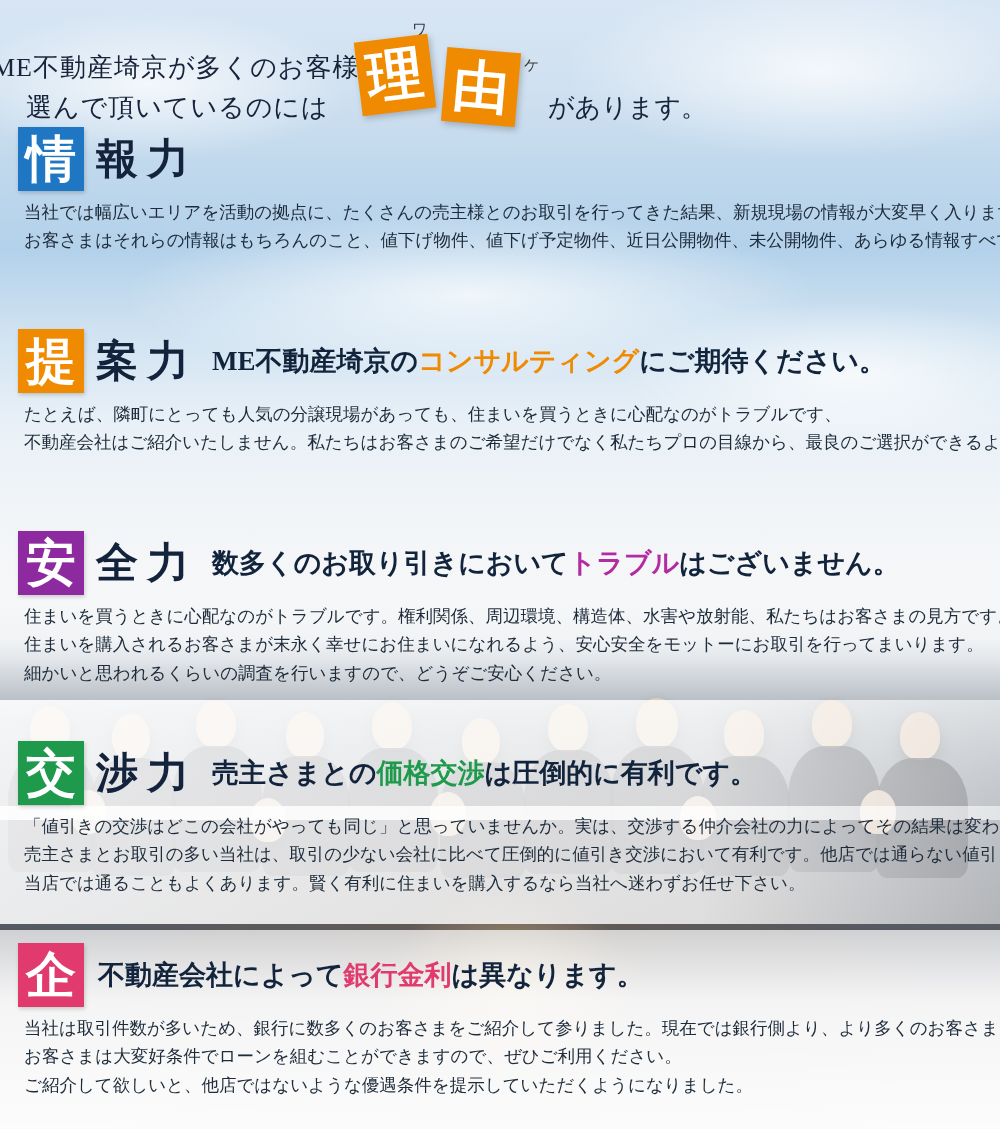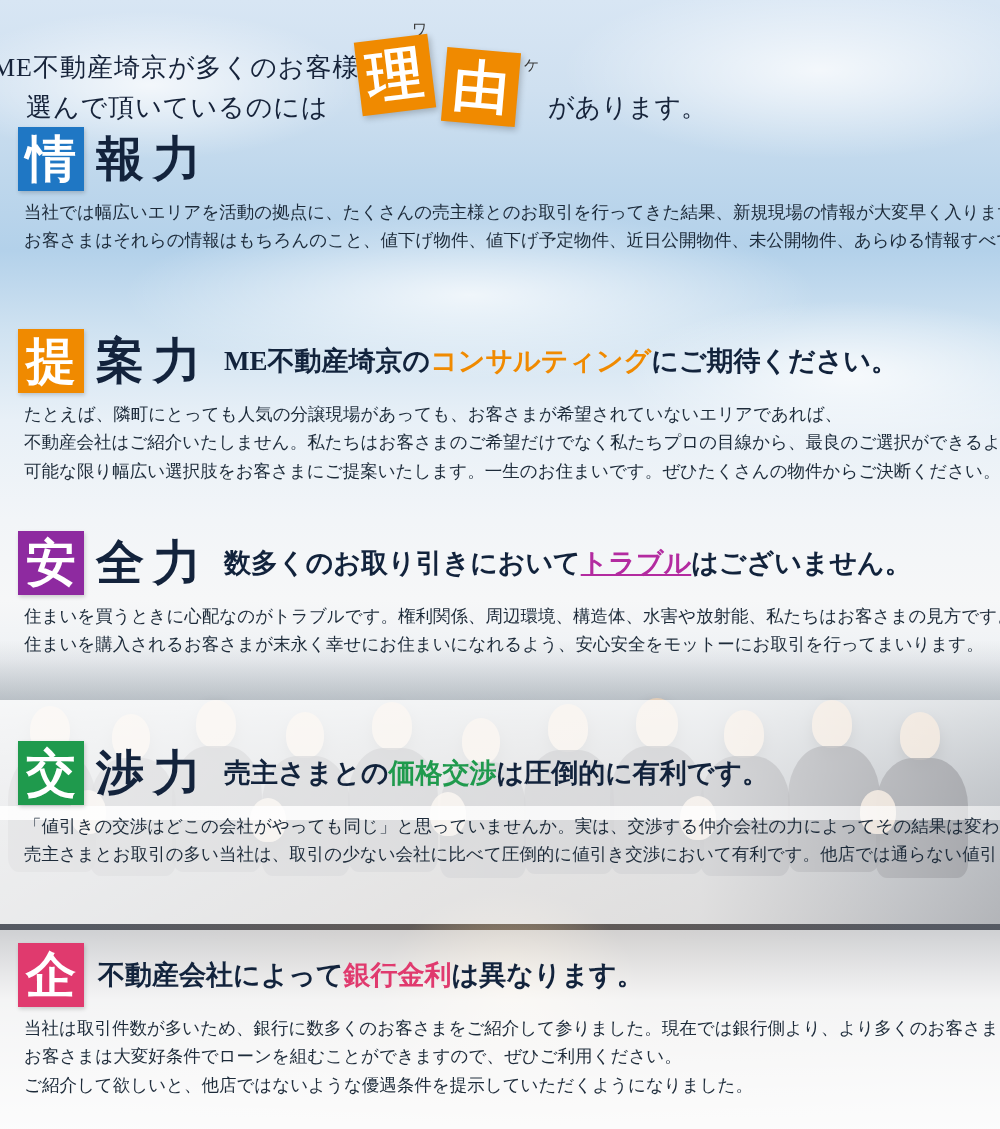--- a/index.html
+++ b/index.html
@@ -150,21 +150,21 @@
     color: #ffffff;
     font-size: 50px;
     line-height: 64px;
     text-align: center;
     font-weight: bold;
     font-family: "Liberation Serif", serif;
     flex: 0 0 auto;
     box-shadow: 1px 2px 4px rgba(0,0,0,0.18);
   }
   .badge-rest {
-    font-size: 48px;
+    font-size: 42px;
     font-weight: bold;
     color: #13233c;
     margin-left: 12px;
     letter-spacing: 9px;
     flex: 0 0 auto;
     font-family: "Liberation Serif", serif;
   }
   .head-sentence {
     margin-left: 14px;
     font-size: 27px;
@@ -262,51 +262,52 @@
 
     <div class="section" id="sec-1">
       <div class="head-row">
         <div class="badge" style="background:#f08a00;">提</div>
         <div class="badge-rest">案力</div>
         <div class="head-sentence">
           <span>ME不動産埼京の</span><span class="hl" style="color:#f08a00;">コンサルティング</span><span>にご期待ください。</span>
         </div>
       </div>
       <div class="body-text">
-        <div>たとえば、隣町にとっても人気の分譲現場があっても、お客さまが希望されていないエリアであれば、</div>
+        <div>たとえば、隣町にとっても人気の分譲現場があっても、住まいを買うときに心配なのがトラブルです、</div>
         <div>不動産会社はご紹介いたしません。私たちはお客さまのご希望だけでなく私たちプロの目線から、最良のご選択ができるよう</div>
-        <div>可能な限り幅広い選択肢をお客さまにご提案いたします。一生のお住まいです。ぜひたくさんの物件からご決断ください。</div>
       </div>
     </div>
 
     <div class="section" id="sec-2">
       <div class="head-row">
         <div class="badge" style="background:#8e2aa0;">安</div>
         <div class="badge-rest">全力</div>
         <div class="head-sentence">
-          <span>数多くのお取り引きにおいて</span><span class="hl" style="color:#b32ba0;text-decoration:underline;">トラブル</span><span>はございません。</span>
+          <span>数多くのお取り引きにおいて</span><span class="hl" style="color:#b32ba0;">トラブル</span><span>はございません。</span>
         </div>
       </div>
       <div class="body-text">
         <div>住まいを買うときに心配なのがトラブルです。権利関係、周辺環境、構造体、水害や放射能、私たちはお客さまの見方です。</div>
         <div>住まいを購入されるお客さまが末永く幸せにお住まいになれるよう、安心安全をモットーにお取引を行ってまいります。</div>
+        <div>細かいと思われるくらいの調査を行いますので、どうぞご安心ください。</div>
       </div>
     </div>
 
     <div class="section" id="sec-3">
       <div class="head-row">
         <div class="badge" style="background:#1f9a4d;">交</div>
         <div class="badge-rest">渉力</div>
         <div class="head-sentence">
           <span>売主さまとの</span><span class="hl" style="color:#1f9a4d;">価格交渉</span><span>は圧倒的に有利です。</span>
         </div>
       </div>
       <div class="body-text">
         <div>「値引きの交渉はどこの会社がやっても同じ」と思っていませんか。実は、交渉する仲介会社の力によってその結果は変わります。</div>
         <div>売主さまとお取引の多い当社は、取引の少ない会社に比べて圧倒的に値引き交渉において有利です。他店では通らない値引きが</div>
+        <div>当店では通ることもよくあります。賢く有利に住まいを購入するなら当社へ迷わずお任せ下さい。</div>
       </div>
     </div>
 
     <div class="section" id="sec-4">
       <div class="head-row">
         <div class="badge" style="background:#e03a6e;">企</div>
         <div class="head-sentence">
           <span>不動産会社によって</span><span class="hl" style="color:#e03a6e;">銀行金利</span><span>は異なります。</span>
         </div>
       </div>

